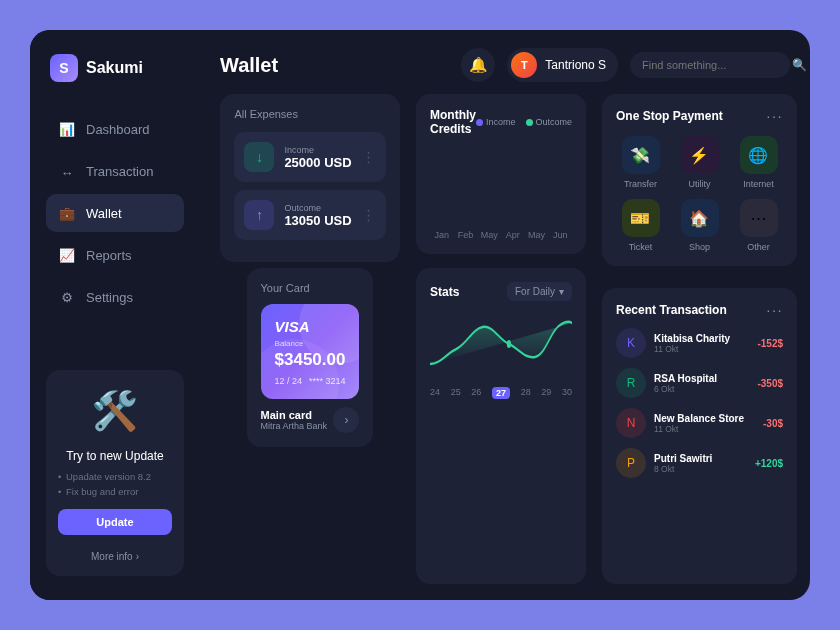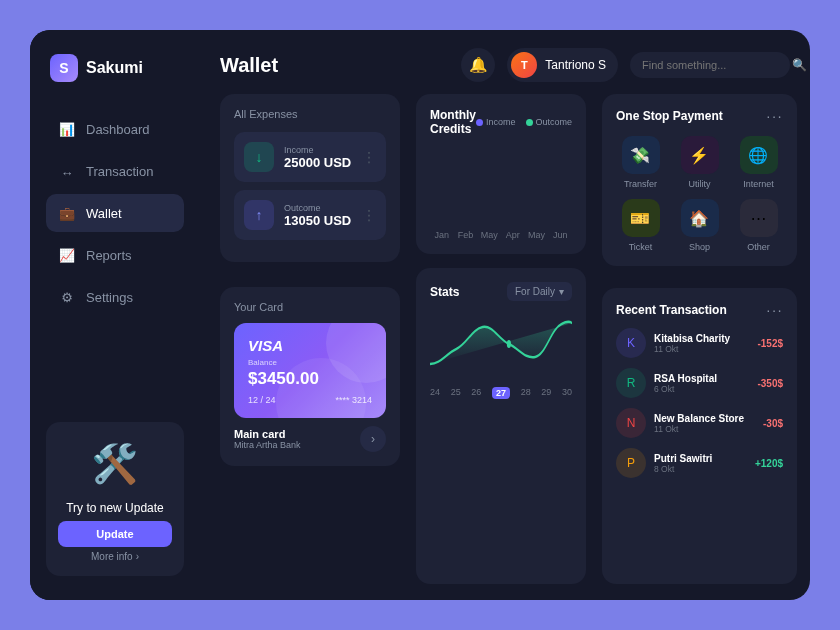--- a/index.html
+++ b/index.html
@@ -126,21 +126,21 @@
     .update-btn {
       background: #6C63FF;
       color: white;
       border: none;
       border-radius: 8px;
       padding: 7px 0;
       width: 100%;
       font-size: 11px;
       font-weight: 600;
       cursor: pointer;
-      margin-bottom: 4px;
+      margin-bottom: 16px;
     }
     .more-info {
       color: #8892A4;
       font-size: 10px;
       text-align: center;
       cursor: pointer;
       display: flex;
       align-items: center;
       justify-content: center;
       gap: 3px;
@@ -233,23 +233,24 @@
       display: flex;
       gap: 16px;
       padding: 0 20px 16px 20px;
       overflow: hidden;
     }
 
     
     .left-col {
       display: flex;
       flex-direction: column;
-      gap: 25px;
+      gap: 6px;
       width: 180px;
       flex-shrink: 0;
+      align-items: center;
     }
 
     .all-expenses-card {
       background: #1e2236;
       border-radius: 14px;
       padding: 14px;
     }
     .card-label {
       color: #8892A4;
       font-size: 11px;
@@ -590,20 +591,25 @@
           <span class="nav-icon">⚙</span>
     <span>Settings</span>
         </div>
       </nav>
 
     <div class="update-card">
       <div class="update-illustration">
         <span style="font-size: 38px;">🛠️</span>
       </div>
       <div class="update-title">Try to new Update</div>
+      <ul class="update-desc">
+
+      <li>Upadate version 8.2</li>
+          <li>Fix bug and error</li>
+        </ul>
       <button class="update-btn">Update</button>
       <div class="more-info">
         <span>More info</span>
         <span>›</span>
       </div>
     </div>
   </aside>
 
   <div class="main-content">
 

